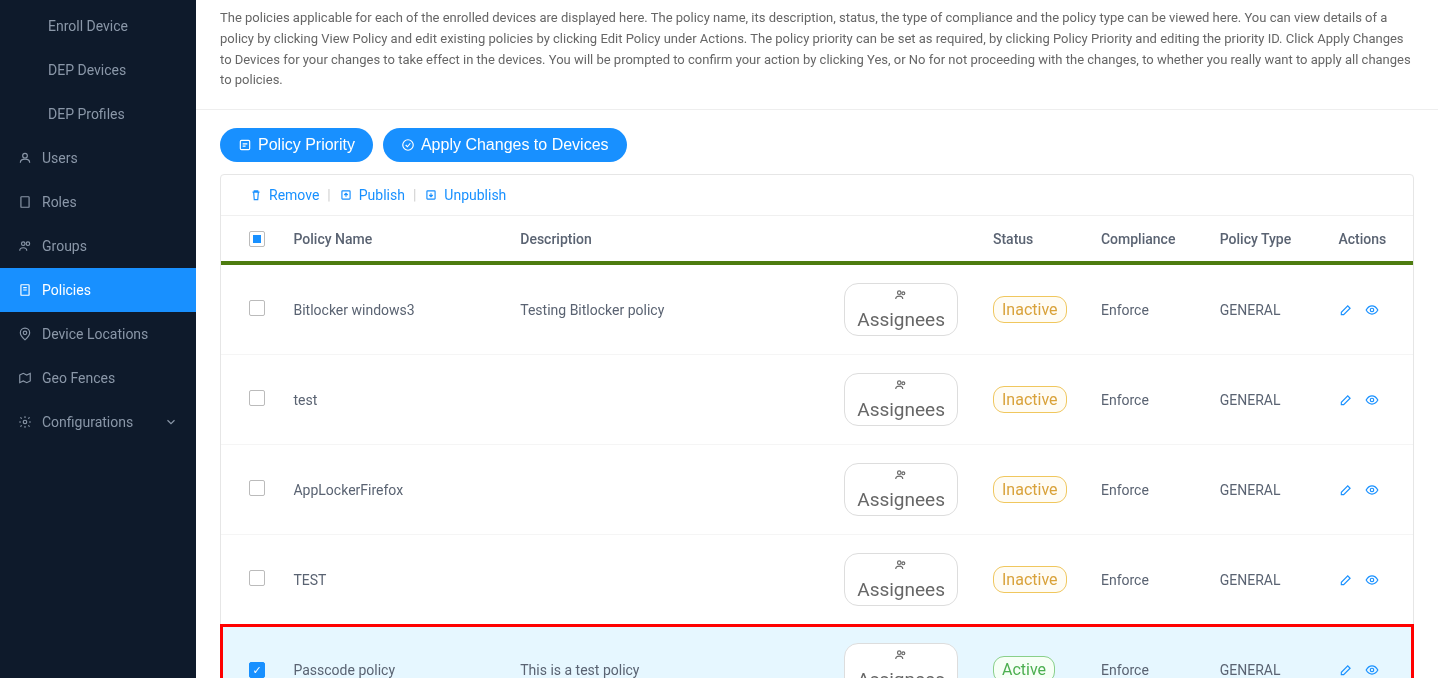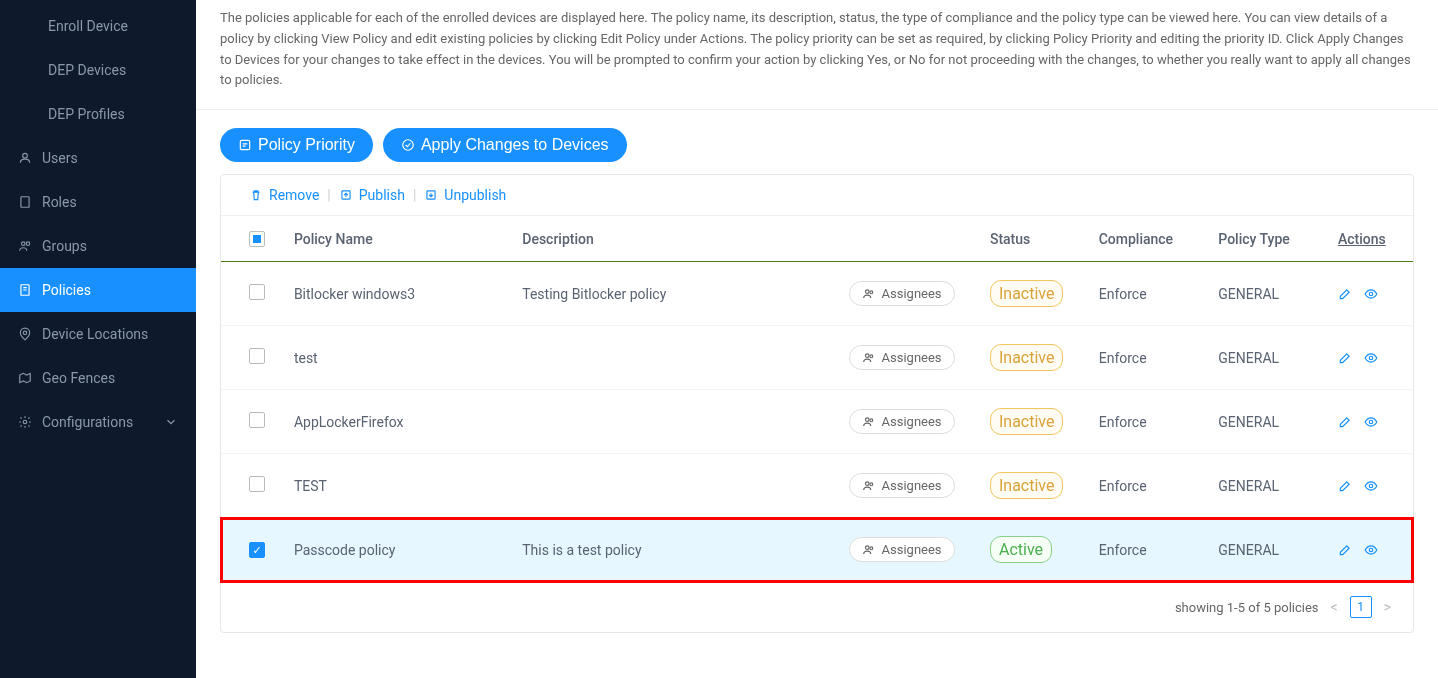--- a/index.html
+++ b/index.html
@@ -14,46 +14,46 @@
 .icon svg { width: 14px; height: 14px; }
 .main { flex: 1; background: #fff; padding: 0; }
 .desc-block { padding: 8px 24px 18px 24px; color: #666; line-height: 1.6; font-size: 13px; border-bottom: 1px solid #eee; }
 .toolbar { padding: 18px 24px 12px 24px; display: flex; gap: 10px; }
 .btn-primary { background: #1890ff; color: #fff; border: none; border-radius: 18px; padding: 8px 18px; font-size: 16px; cursor: pointer; display: inline-flex; align-items: center; gap: 6px; }
 .table-card { margin: 0 24px 24px 24px; border: 1px solid #e6e6e6; border-radius: 4px; }
 .table-actions { display: flex; gap: 8px; padding: 12px 28px; border-bottom: 1px solid #f0f0f0; align-items: center; color: #1890ff; font-size: 14px; }
 .table-actions .sep { color: #d0d0d0; }
 .link-btn { color: #1890ff; cursor: pointer; display: inline-flex; align-items: center; gap: 6px; }
 table { width: 100%; border-collapse: collapse; }
-thead th { text-align: left; padding: 14px 12px; color: #5a6372; font-weight: 500; font-size: 14px; border-bottom: 1px solid #4d7c0f; }
+thead th { text-align: left; padding: 14px 12px; color: #5a6372; font-weight: 500; font-size: 14px; border-bottom: 4px solid #4d7c0f; }
 tbody td { padding: 18px 12px; color: #5a6372; border-bottom: 1px solid #f5f5f5; vertical-align: middle; }
 tbody tr.selected { background: #e6f7ff; margin-left: 16px; }
 tbody tr.highlighted { outline: 3px solid #f00; outline-offset: -2px; }
 .checkbox-cell { width: 48px; padding-left: 28px; }
 .chk { width: 16px; height: 16px; border: 1px solid #bbb; border-radius: 2px; display: inline-flex; align-items: center; justify-content: center; cursor: pointer; background: #fff; }
 .chk.indeterminate::after { content: ""; width: 8px; height: 8px; background: #1890ff; }
 .chk.checked { background: #1890ff; border-color: #1890ff; }
 .chk.checked::after { content: "✓"; color: #fff; font-size: 11px; line-height: 1; }
-.assignees-btn { border: 1px solid #ddd; border-radius: 14px; padding: 4px 12px; font-size: 13px; color: #666; display: inline-flex; align-items: center; gap: 6px; cursor: pointer; background: #fff; }
+.assignees-btn { border: 1px solid #ddd; border-radius: 14px; padding: 4px 12px; font-size: 19px; color: #666; display: inline-flex; align-items: center; gap: 6px; cursor: pointer; background: #fff; flex-direction: column; }
 .status-badge { border-radius: 11px; padding: 3px 8px; font-size: 16px; display: inline-block; }
 .status-inactive { border: 1px solid #f0c75e; color: #d9a23a; background: #fffcf4; }
 .status-active { border: 1px solid #8ad08a; color: #4caf50; background: #f6fff6; }
 .row-actions { display: flex; gap: 12px; align-items: center; }
 .row-actions .icon { color: #1890ff; cursor: pointer; }
 .footer { display: flex; justify-content: flex-end; align-items: center; padding: 14px 20px; gap: 10px; color: #666; font-size: 13px; }
 .page-btn { border: 1px solid #1890ff; color: #1890ff; width: 22px; height: 22px; display: inline-flex; align-items: center; justify-content: center; border-radius: 2px; cursor: pointer; font-size: 12px; }
 .page-nav { color: #bbb; cursor: pointer; font-size: 14px; padding: 0 2px; }
 th:first-child, td:first-child { width: 56px; }
 .col-name { width: 210px; }
 .col-desc { width: 300px; }
 .col-assign { width: 130px; }
 .col-status { width: 100px; }
 .col-comp { width: 110px; }
 .col-type { width: 110px; }
-.col-actions { width: 80px; text-decoration: underline; }
+.col-actions { width: 80px; }
 </style>
 </head>
 <body>
 
 <div class="layout">
   <div class="sidebar">
     <div class="sidebar-item sub">
       <span>Enroll Device</span>
     </div>
     <div class="sidebar-item sub">

